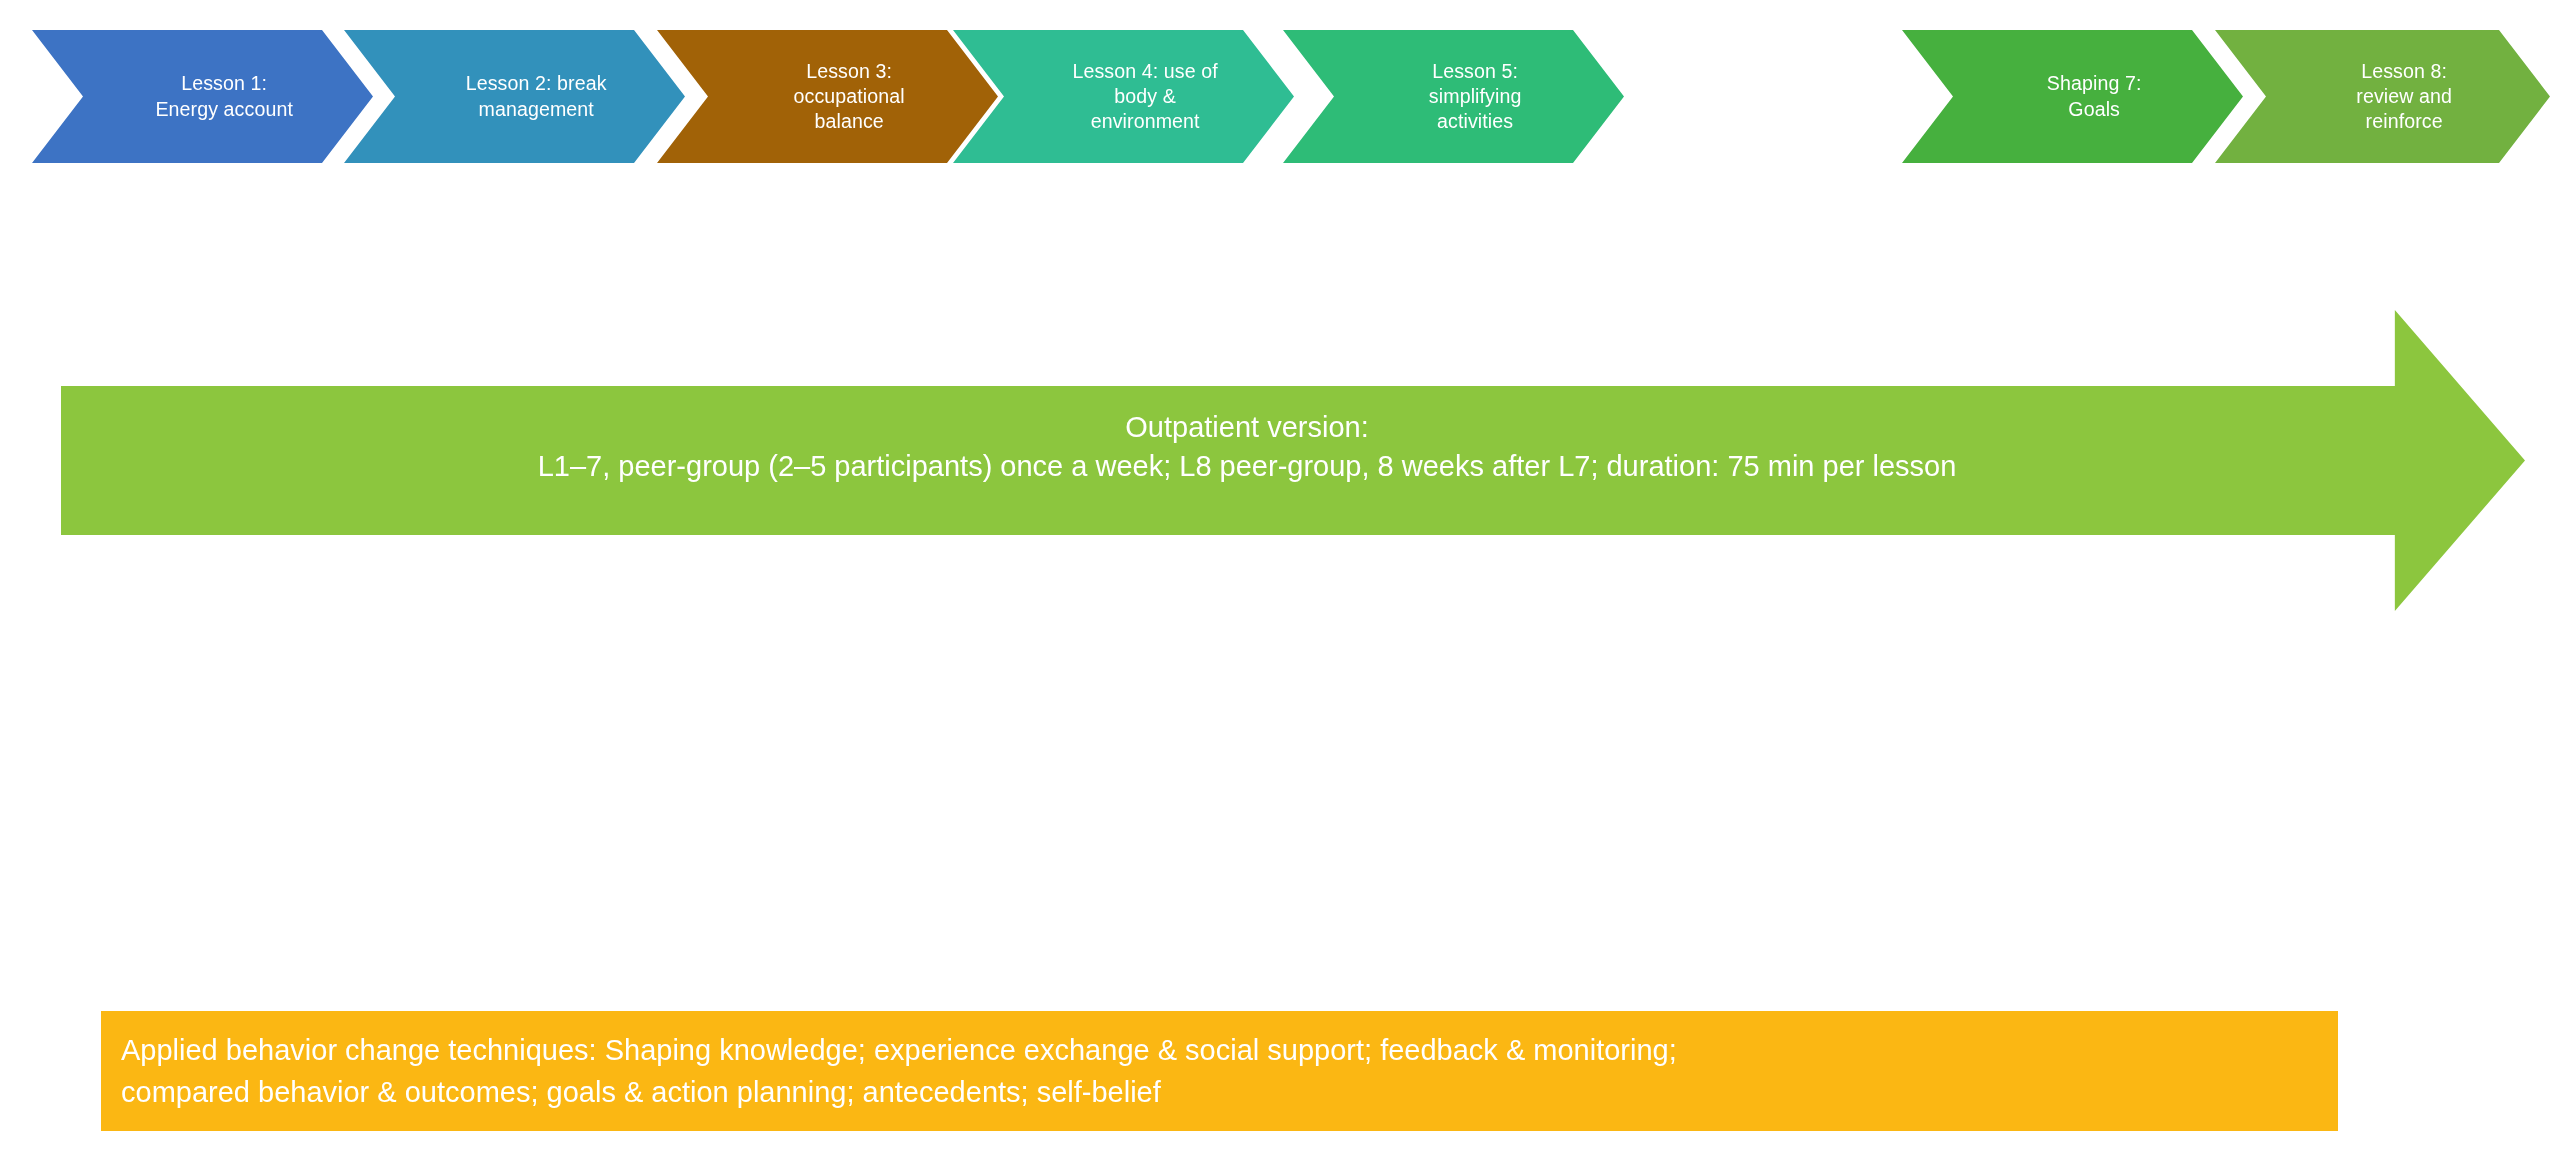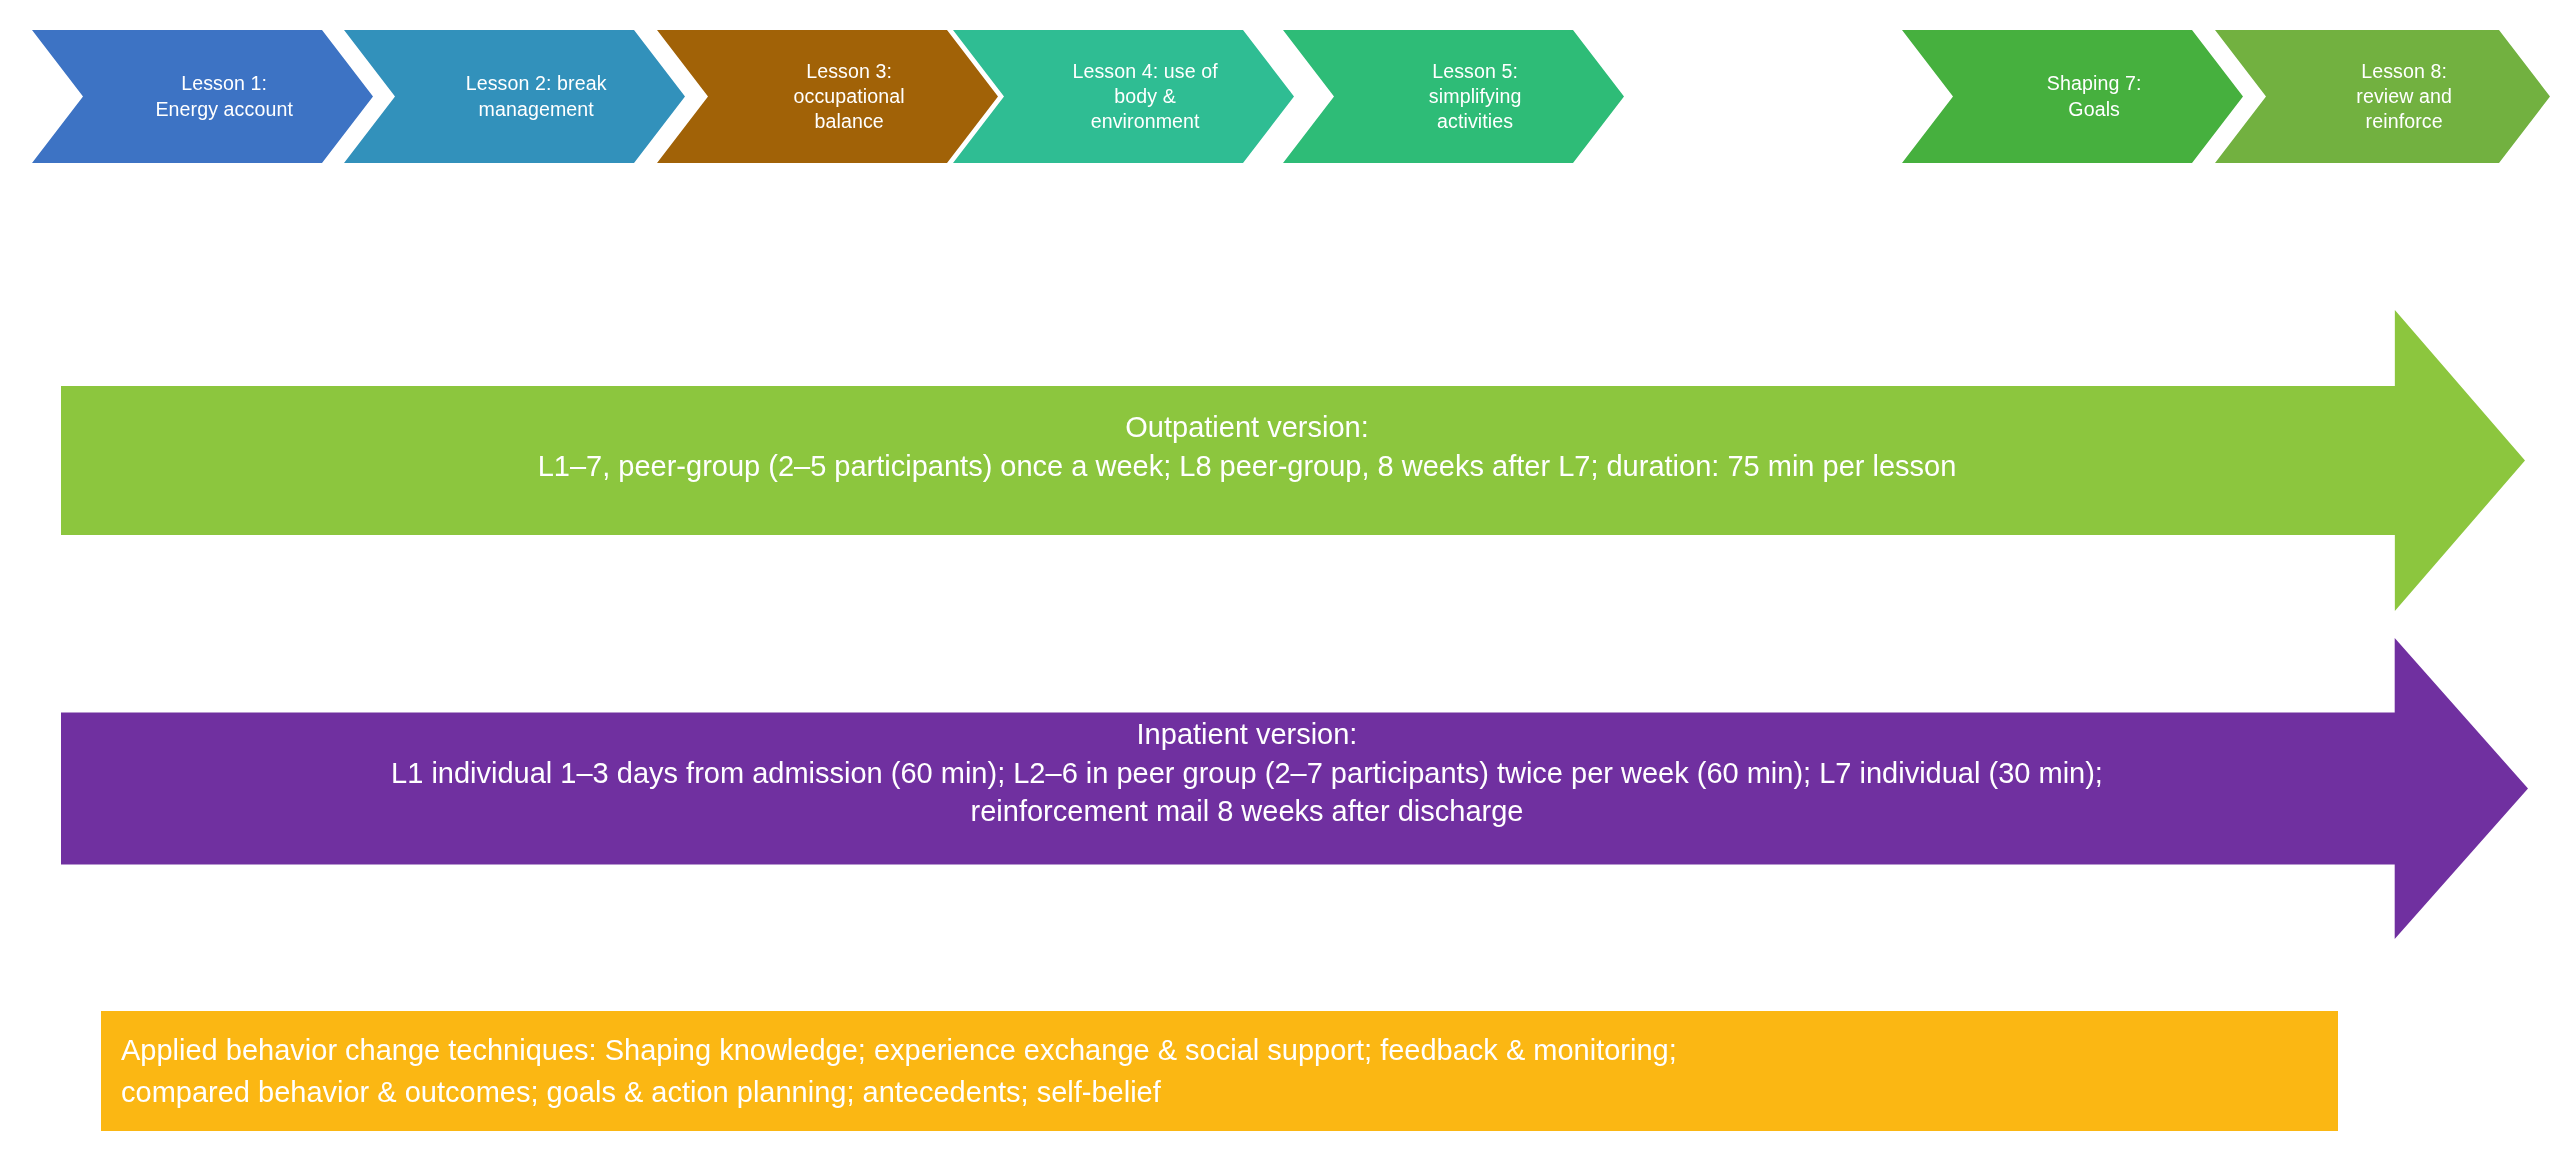--- a/index.html
+++ b/index.html
@@ -115,28 +115,20 @@
   </div>
 
   <div class="big-arrow" id="outpatient-arrow">
     <svg class="shape" viewBox="0 0 3900 476" preserveAspectRatio="none">
       <polygon points="0,120 3694,120 3694,0 3900,238 3694,476 3694,356 0,356" fill="#8cc63e"></polygon>
     </svg>
     <div class="txt">Outpatient version:
 L1–7, peer-group (2–5 participants) once a week; L8 peer-group, 8 weeks after L7; duration: 75 min per lesson</div>
   </div>
 
-  <div class="big-arrow" id="inpatient-arrow">
-    <svg class="shape" viewBox="0 0 3905 476" preserveAspectRatio="none">
-      <polygon points="0,118 3694,118 3694,0 3905,238 3694,476 3694,358 0,358" fill="#7030a0"></polygon>
-    </svg>
-    <div class="txt">Inpatient version:
-L1 individual 1–3 days from admission (60 min); L2–6 in peer group (2–7 participants) twice per week (60 min); L7 individual (30 min);
-reinforcement mail 8 weeks after discharge</div>
-  </div>
 
   <div id="btc-banner">
     <div class="txt">Applied behavior change techniques: Shaping knowledge; experience exchange &amp; social support; feedback &amp; monitoring;
 compared behavior &amp; outcomes; goals &amp; action planning; antecedents; self-belief</div>
   </div>
 
 </div>
 
 
 </body></html>

